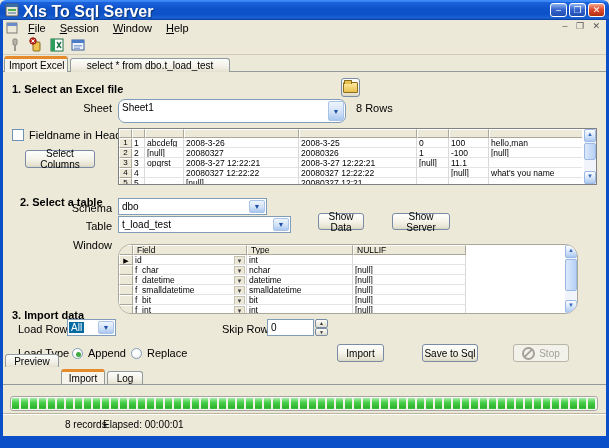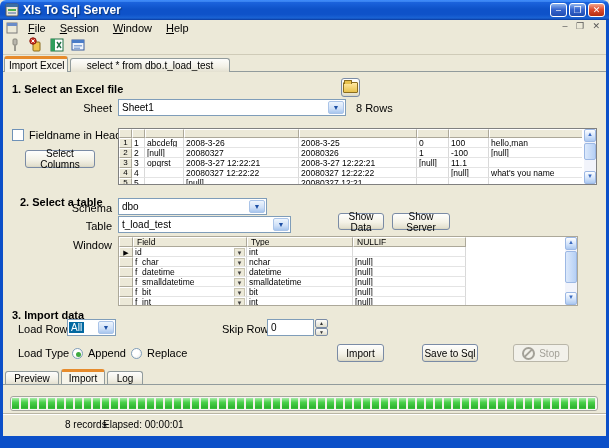--- a/index.html
+++ b/index.html
@@ -3,21 +3,21 @@
 <meta charset="utf-8">
 <style>
   html,body{margin:0;padding:0;background:#9a9a9a;}
   .window{position:relative;width:609px;height:448px;font-family:"Liberation Sans",sans-serif;
     background:#ECE9D8;overflow:hidden;}
   .abs{position:absolute;box-sizing:border-box;}
   
   .titlebar{left:0;top:0;width:609px;height:20px;border-radius:6px 6px 0 0;
     background:linear-gradient(180deg,#2f7df6 0%,#4a94fa 5%,#1b63dd 12%,#0e52c9 45%,#0e52c9 72%,#1a63d4 90%,#093a9d 100%);}
   .title-icon{left:5px;top:3px;width:14px;height:14px;}
-  .title-text{left:23px;top:3px;color:#fff;font-weight:bold;font-size:12px;text-shadow:1px 1px 1px #0a3576;white-space:nowrap;}
+  .title-text{left:23px;top:3px;color:#fff;font-weight:bold;font-size:16px;text-shadow:1px 1px 1px #0a3576;white-space:nowrap;}
   .tb-btn{top:3px;width:17px;height:14px;border:1px solid #fff;border-radius:3px;color:#fff;
     font-size:9px;line-height:12px;text-align:center;
     background:linear-gradient(180deg,#8fb4ee 0%,#3766cf 45%,#1f4cb0 100%);cursor:default;}
   .tb-close{background:linear-gradient(180deg,#f2a48c 0%,#de4e2f 45%,#b32d12 100%);}
   
   .menubar{left:3px;top:20px;width:603px;height:16px;display:flex;align-items:center;font-size:11px;background:#ECE9D8;}
   .menu-item{display:inline-block;padding:1px 7px;}
   .menu-item::first-letter{text-decoration:underline;}
   .mdi-ctrls{right:6px;top:21px;font-size:9px;color:#555;letter-spacing:3px;}
   .toolbar{left:3px;top:36px;width:603px;height:19px;border-bottom:1px solid #cfcbb8;background:#ECE9D8;}
@@ -148,21 +148,21 @@
 
   <div class="abs pageline" style="left:3px;top:71px;width:603px;height:298px;"></div>
   <div class="abs tab active" style="left:4px;top:56px;width:64px;height:16px;">Import Excel</div>
   <div class="abs tab" style="left:70px;top:58px;width:160px;height:14px;">select * from dbo.t_load_test</div>
 
   <div class="abs sec-title" style="left:12px;top:83px;">1. Select an Excel file</div>
   <div class="abs xp-btn" style="left:341px;top:78px;width:19px;height:19px;">
     <span class="folder"></span>
   </div>
   <div class="abs lbl lbl-r" style="left:58px;top:102px;width:54px;">Sheet</div>
-  <div class="abs textbox" style="left:118px;top:99px;width:228px;height:17px;">
+  <div class="abs textbox" style="left:118px;top:99px;width:228px;height:24px;border-radius:7px;">
     <span>Sheet1</span>
     <span class="combo-btn">▼</span>
   </div>
   <div class="abs lbl" style="left:356px;top:102px;">8 Rows</div>
   <div class="abs checkbox" style="left:12px;top:129px;"></div>
   <div class="abs lbl" style="left:29px;top:129px;">Fieldname in Header</div>
   <div class="abs xp-btn" style="left:25px;top:150px;width:70px;height:18px;">Select Columns</div>
 
   <div class="abs grid" style="left:118px;top:128px;width:479px;height:57px;">
     <div class="ghrow">
@@ -237,25 +237,25 @@
   <div class="abs lbl lbl-r" style="left:58px;top:202px;width:54px;">Schema</div>
   <div class="abs textbox" style="left:118px;top:198px;width:149px;height:17px;">
     <span>dbo</span>
     <span class="combo-btn">▼</span>
   </div>
   <div class="abs lbl lbl-r" style="left:58px;top:220px;width:54px;">Table</div>
   <div class="abs textbox" style="left:118px;top:216px;width:173px;height:17px;">
     <span>t_load_test</span>
     <span class="combo-btn">▼</span>
   </div>
-  <div class="abs xp-btn" style="left:338px;top:213px;width:46px;height:17px;">Show Data</div>
+  <div class="abs xp-btn" style="left:318px;top:213px;width:46px;height:17px;">Show Data</div>
   <div class="abs xp-btn" style="left:392px;top:213px;width:58px;height:17px;">Show Server</div>
   <div class="abs lbl lbl-r" style="left:58px;top:239px;width:54px;">Window</div>
 
-  <div class="abs grid" style="left:118px;top:236px;width:460px;height:70px;border-color:#aca899;">
+  <div class="abs grid" style="left:118px;top:244px;width:460px;height:70px;border-color:#aca899;border-radius:13px;">
     <div class="fgrow">
       <span class="ghd fhd f0"></span>
       <span class="ghd fhd f1">Field</span>
       <span class="ghd fhd f2">Type</span>
       <span class="ghd fhd f3">NULLIF</span>
     </div>
     <div class="fgrow">
       <span class="ghd f0 row-ind">▶</span>
       <span class="gc f1"><span>id</span><span class="dd-arrow">▼</span></span>
       <span class="gc f2">int</span>
@@ -317,21 +317,21 @@
   <div class="abs radio" style="left:131px;top:348px;"></div>
   <div class="abs lbl" style="left:147px;top:347px;">Replace</div>
   <div class="abs xp-btn" style="left:337px;top:344px;width:47px;height:18px;">Import</div>
   <div class="abs xp-btn" style="left:422px;top:344px;width:56px;height:18px;">Save to Sql</div>
   <div class="abs xp-btn disabled" style="left:513px;top:344px;width:56px;height:18px;">
     <span class="stop-glyph"></span>
     <span>Stop</span>
   </div>
 
   <div class="abs pageline" style="left:3px;top:384px;width:603px;height:30px;"></div>
-  <div class="abs tab" style="left:5px;top:371px;width:54px;height:13px;">Preview</div>
+  <div class="abs tab" style="left:5px;top:354px;width:54px;height:13px;">Preview</div>
   <div class="abs tab active" style="left:61px;top:369px;width:44px;height:15px;">Import</div>
   <div class="abs tab" style="left:107px;top:371px;width:36px;height:13px;">Log</div>
 
   <div class="abs progress">
     <div class="progress-fill"></div>
   </div>
 
   <div class="abs statusbar">
     <span class="status-item" style="left:10px;margin-top:40px;">100 %</span>
     <span class="status-item" style="left:62px;">8 records</span>

